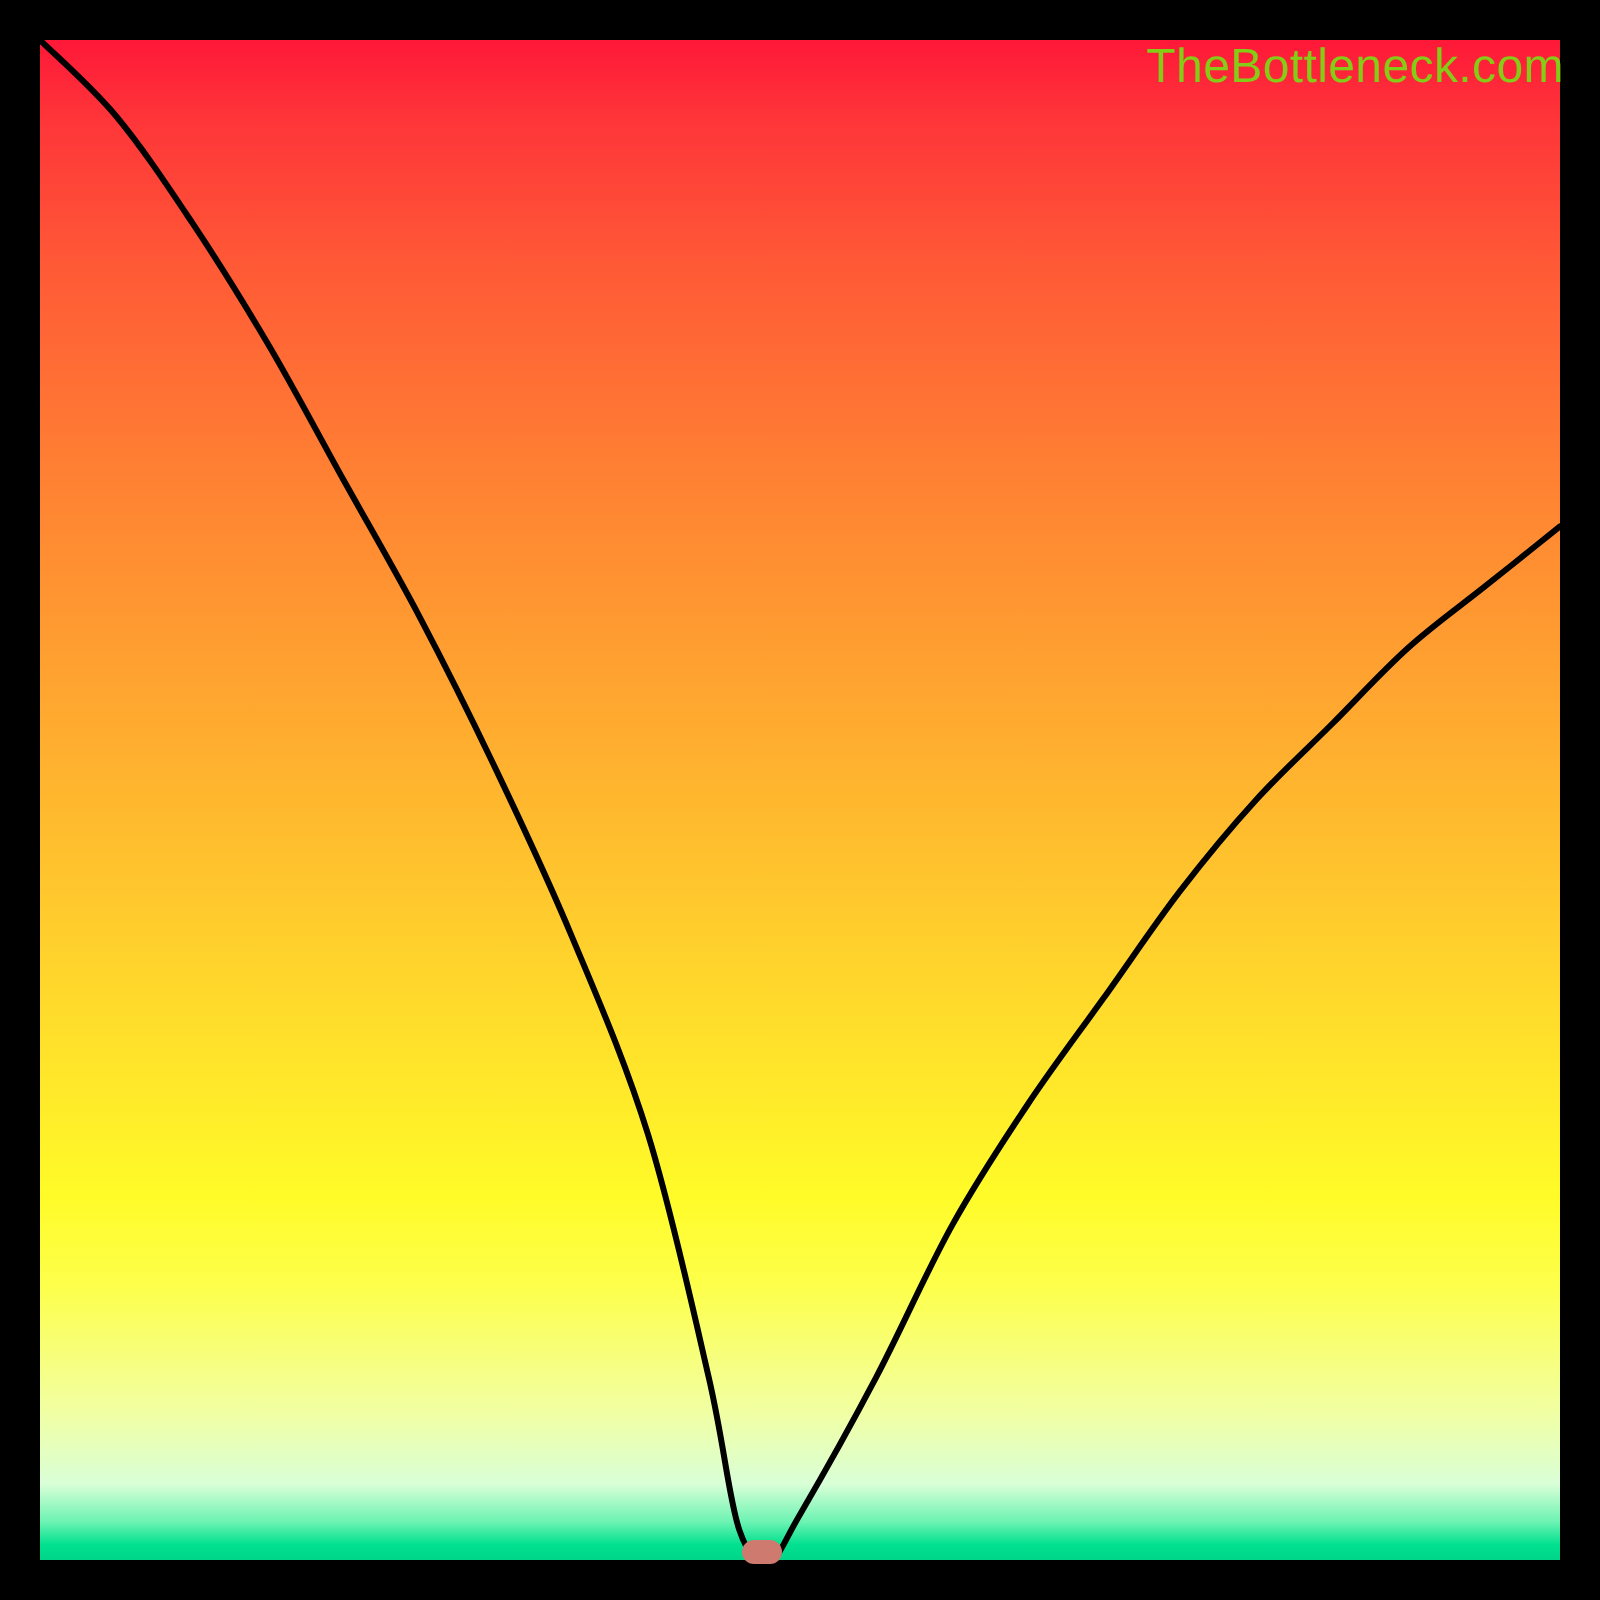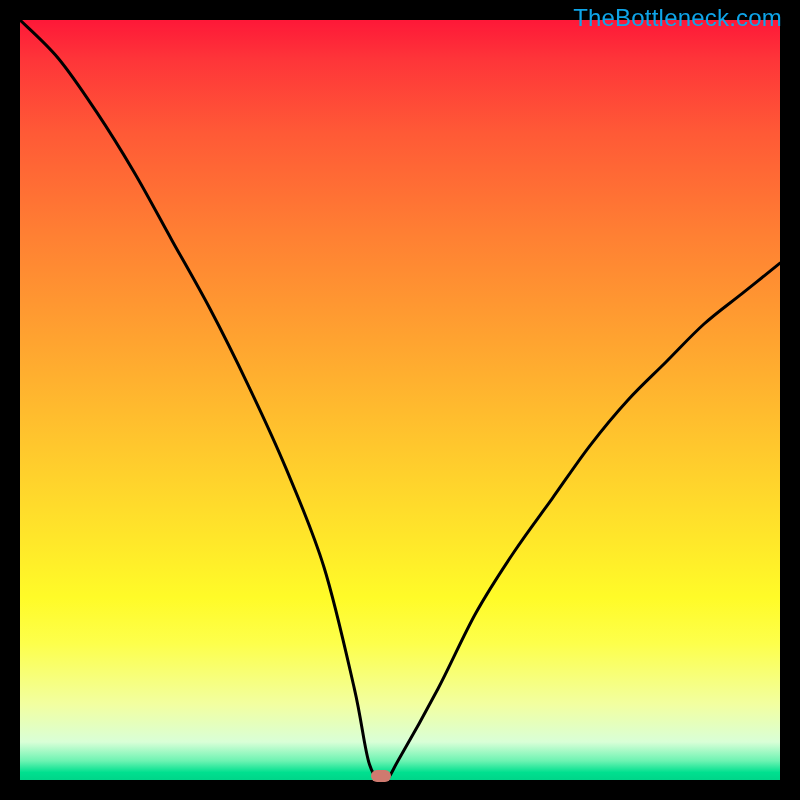--- a/index.html
+++ b/index.html
@@ -12,23 +12,23 @@
     font-family: Arial, Helvetica, sans-serif;
   }
   .frame {
     position: relative;
     width: 800px;
     height: 800px;
     background: #000;
   }
   .watermark {
     position: absolute;
-    top: 4px;
+    top: 20px;
     right: 18px;
-    color: #0ea5e9;
+    color: #84cc16;
     font-size: 24px;
     font-weight: 500;
     letter-spacing: 0.2px;
     z-index: 5;
     user-select: none;
   }
   .plot-area {
     position: absolute;
     left: 20px;
     top: 20px;

